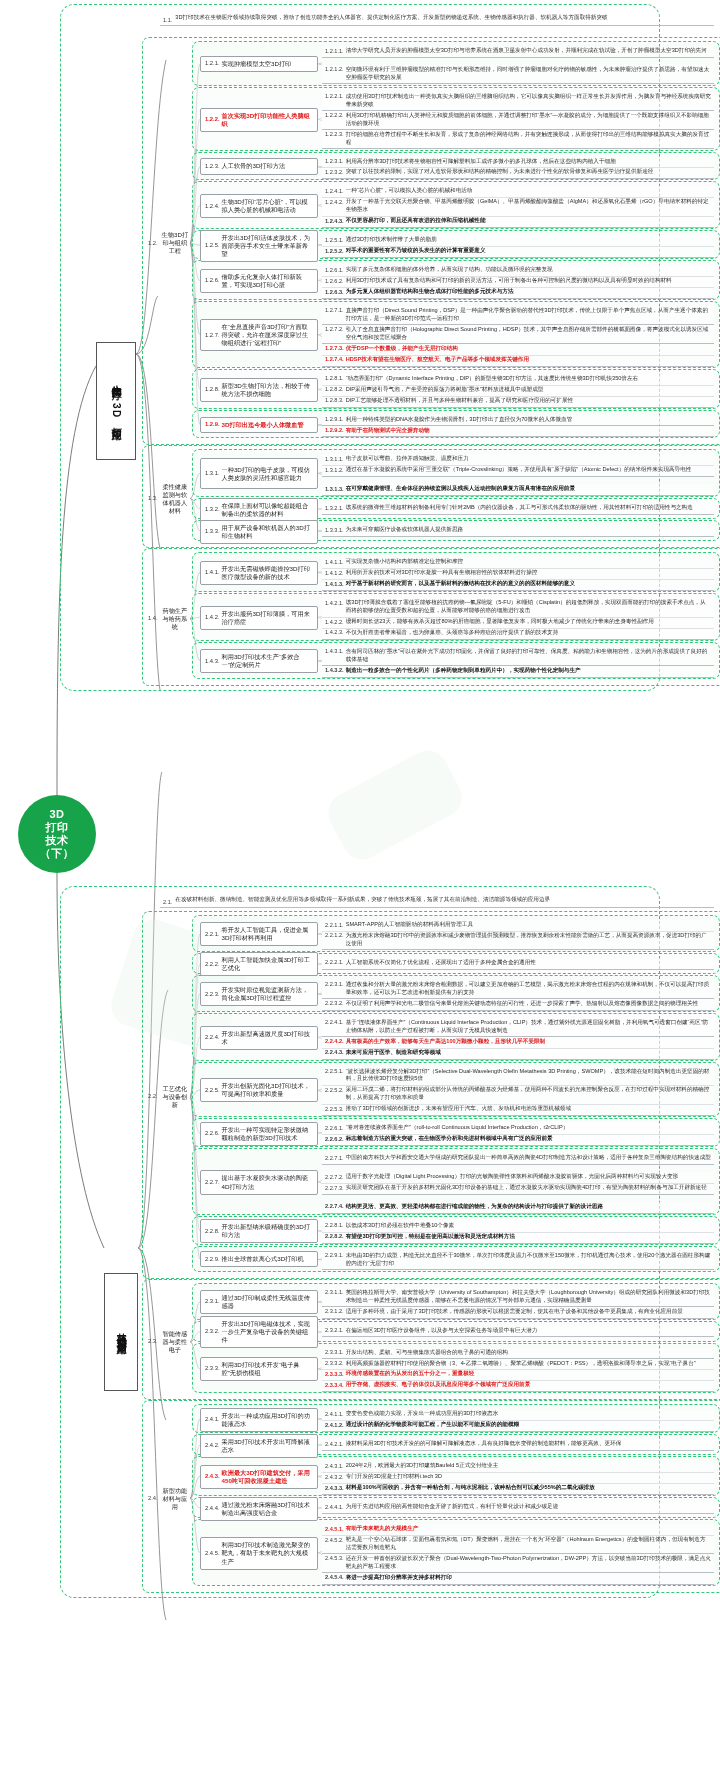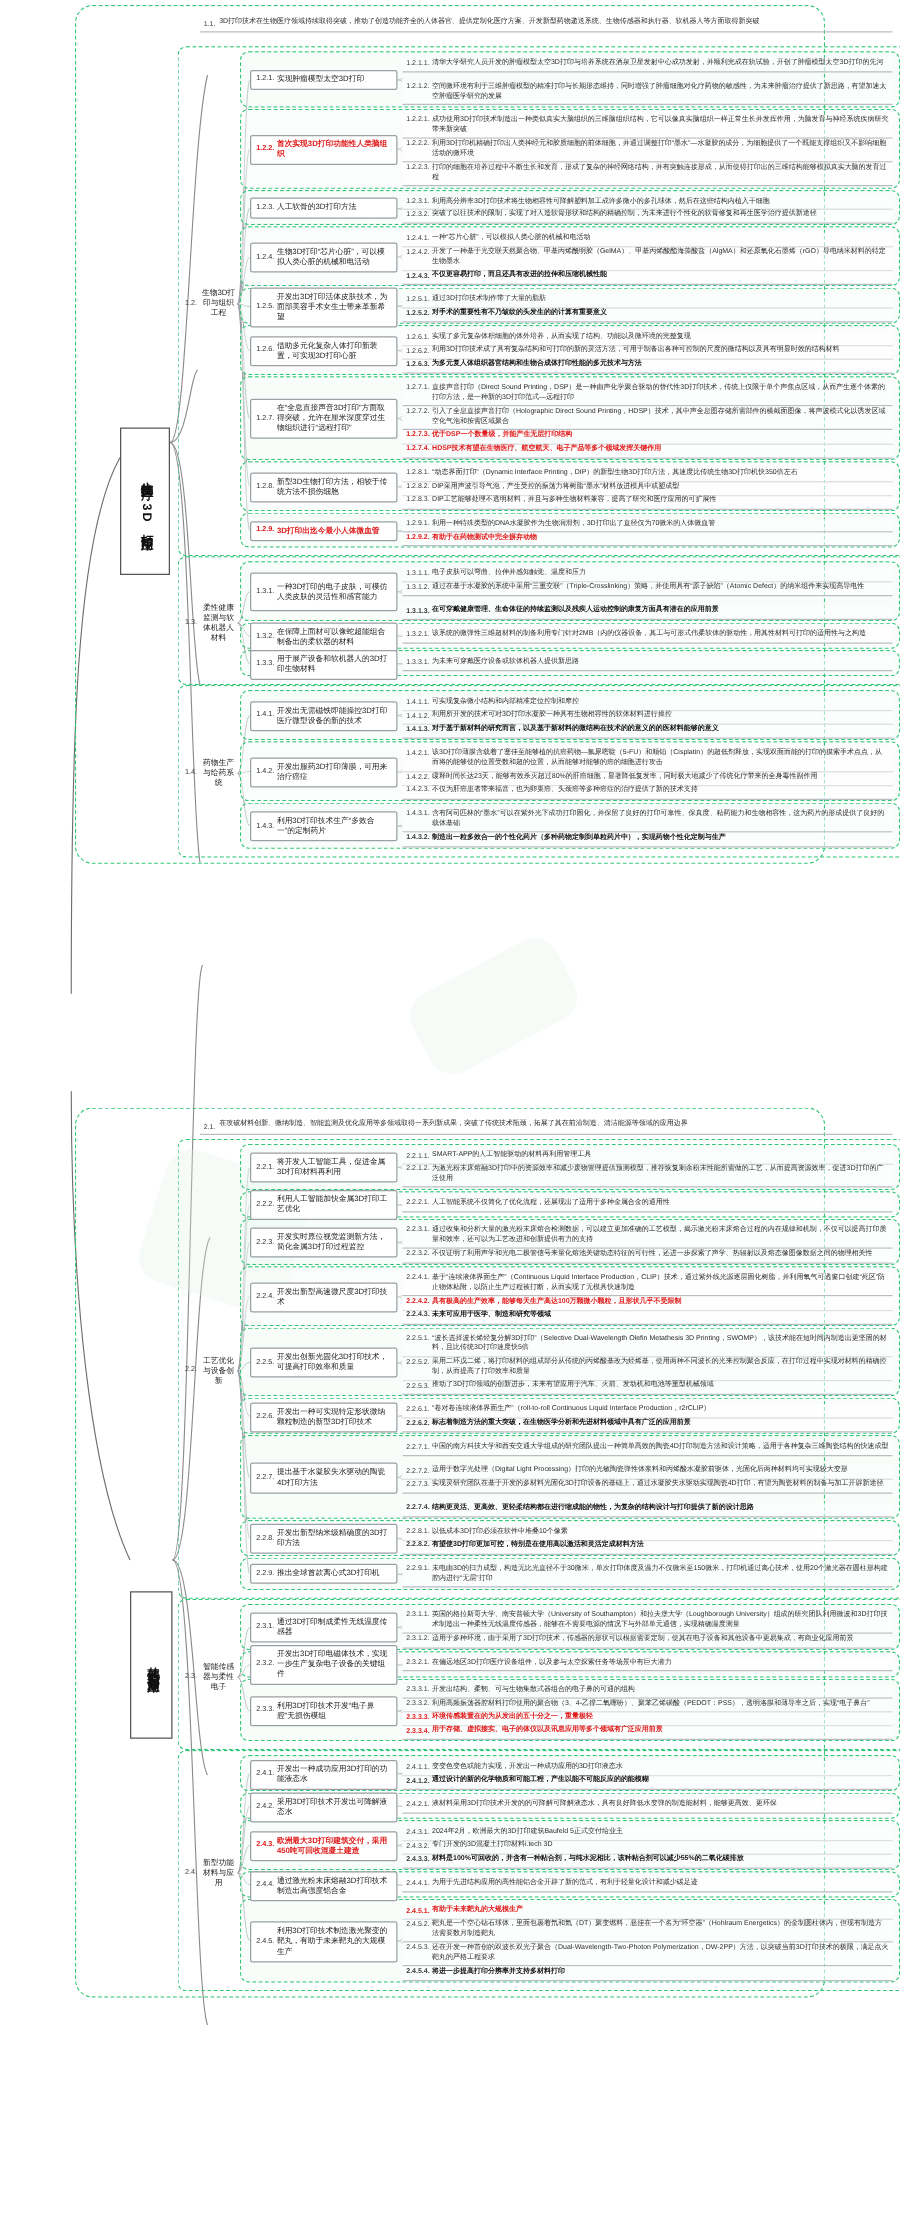--- a/index.html
+++ b/index.html
@@ -152,20 +152,26 @@
       <path d="M136 354 C 152 354, 152 520, 160 548" stroke="#8a8a8a"></path>
       <path d="M136 354 C 152 354, 152 640, 160 690" stroke="#8a8a8a"></path>
 
       <path d="M138 1248 C 152 1248, 152 790, 162 772" stroke="#8a8a8a"></path>
       <path d="M138 1248 C 155 1248, 155 1010, 168 990" stroke="#8a8a8a"></path>
       <path d="M138 1248 C 155 1248, 155 1400, 166 1420" stroke="#8a8a8a"></path>
       <path d="M138 1248 C 155 1248, 155 1590, 166 1620" stroke="#8a8a8a"></path>
     </g>
   </svg>
 
+  <div class="root-node">
+    <span>3D</span>
+    <span>打印</span>
+    <span>技术</span>
+    <span>（下）</span>
+  </div>
 
   <div class="l1" id="l1-a" style="top: 342px;">生物医疗 1. 3D打印应用</div>
   <div class="l1" id="l1-b" style="top: 1273px;">其他研究与创新应用</div>
 
   <div id="gen">
       <div class="intro" style="left: 160px; top: 12px; width: 554px;">
         <span class="num">1.1.</span>
         <span class="txt">3D打印技术在生物医疗领域持续取得突破，推动了创造功能齐全的人体器官、提供定制化医疗方案、开发新型药物递送系统、生物传感器和执行器、软机器人等方面取得新突破</span>
       </div>
       <div class="leaf" style="left: 322px; width: 392px; top: 46px;">

